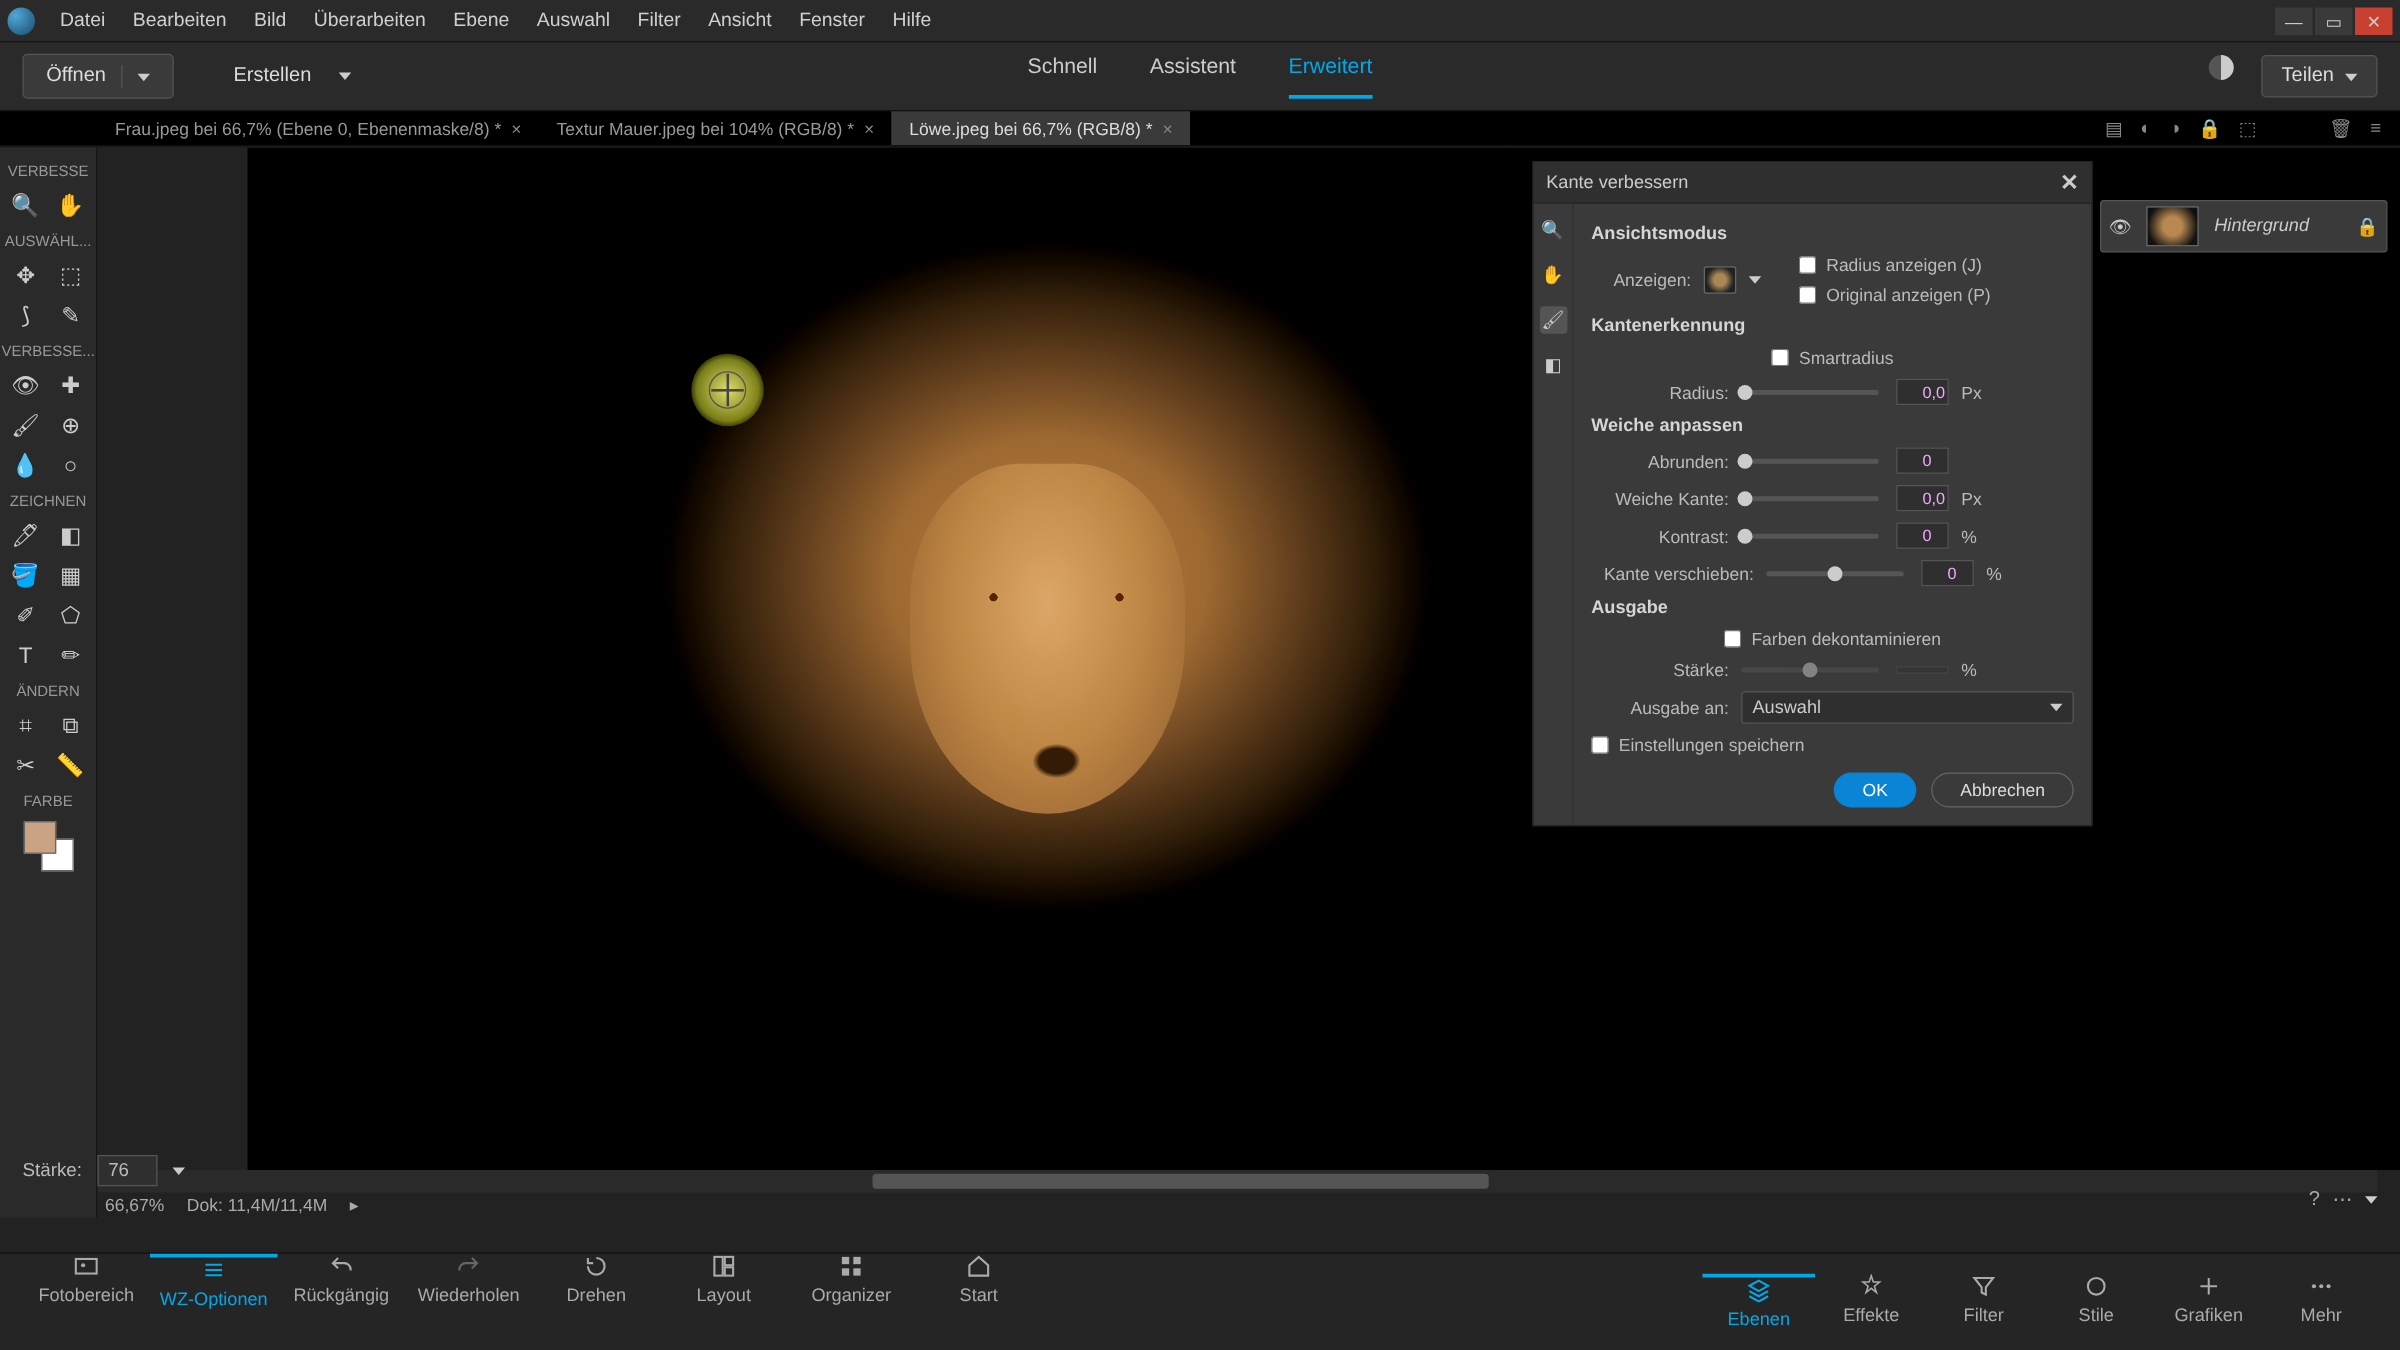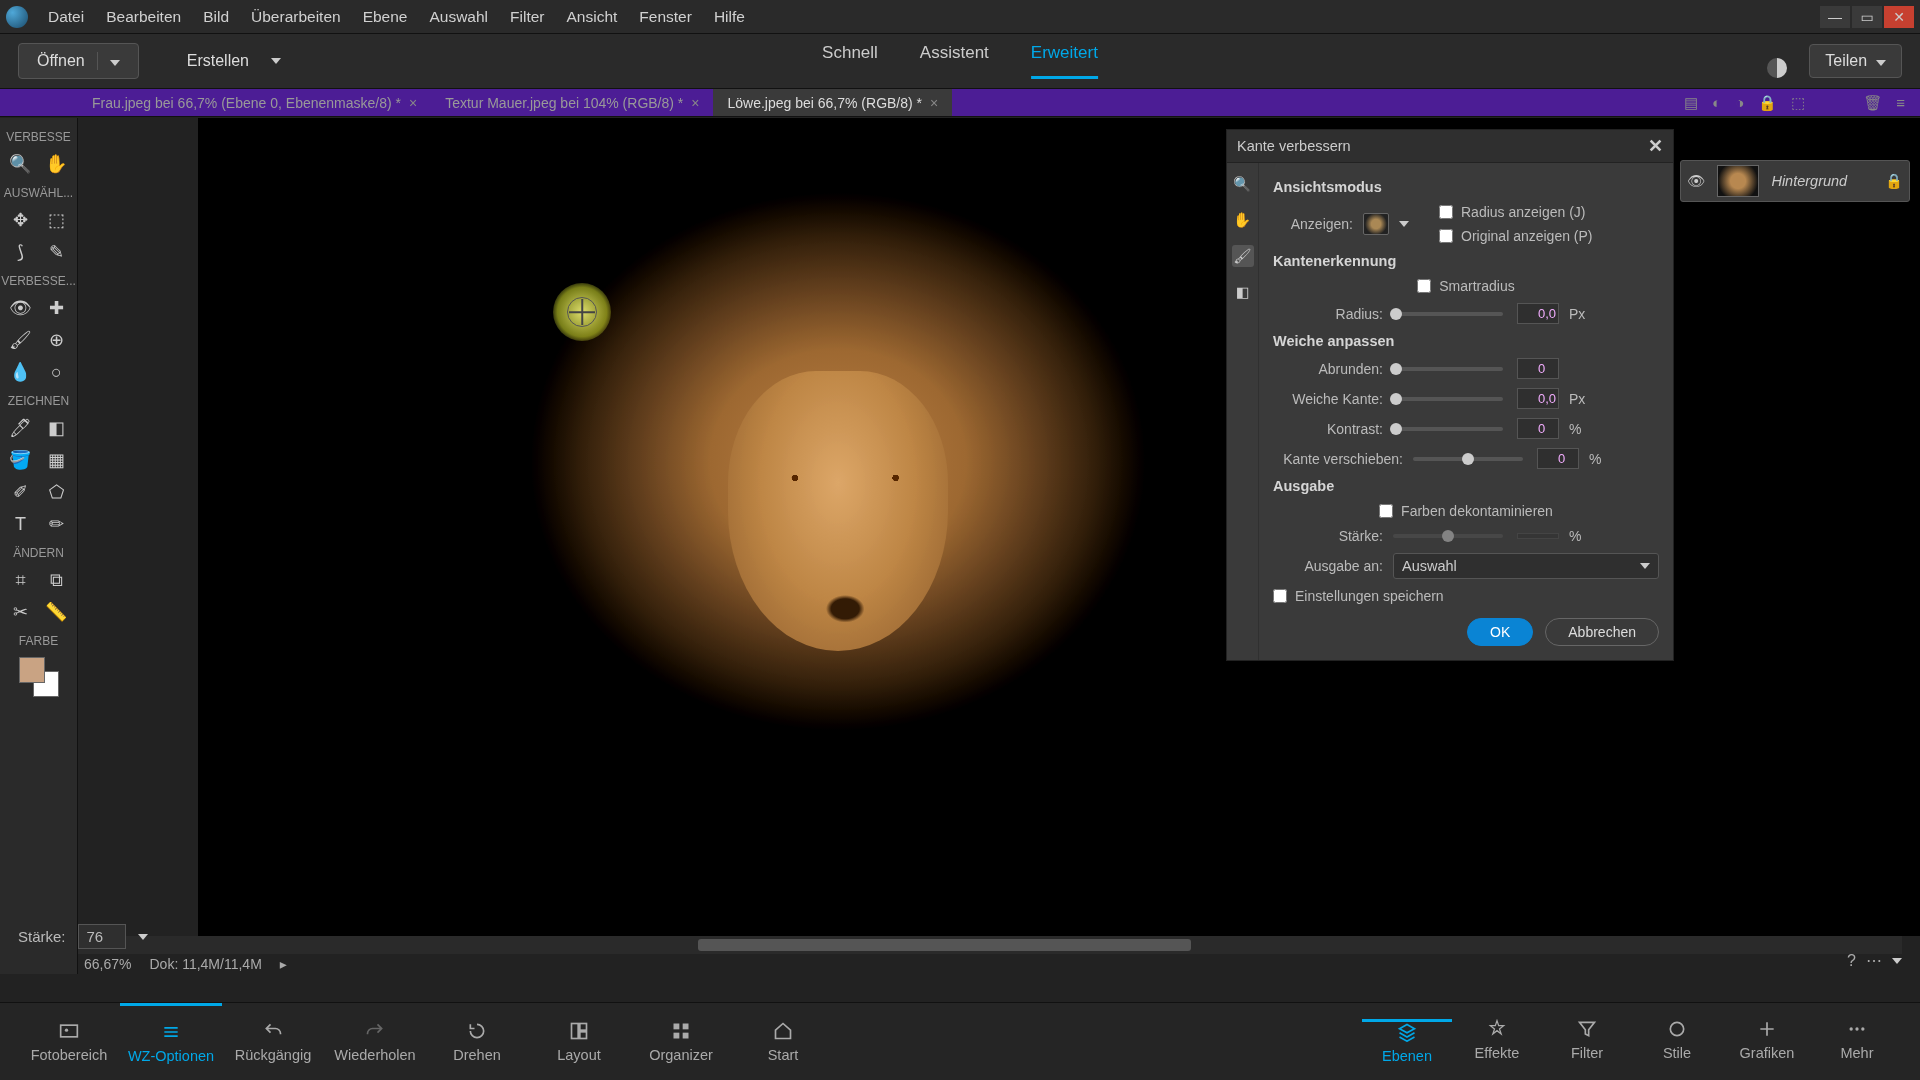--- a/index.html
+++ b/index.html
@@ -11,25 +11,25 @@
 .winbtns { display:flex; gap:2px; margin-left:auto; }
 .winbtn { width:30px; height:22px; background:#3a3a3a; display:flex; align-items:center; justify-content:center; color:#ccc; font-size:14px; }
 .winbtn.x { background:#c74030; }
 .secondbar { height:55px; background:#2a2a2a; display:flex; align-items:center; padding:0 18px; border-bottom:1px solid #111; }
 .btn-open { background:#3a3a3a; border:1px solid #555; padding:8px 18px; border-radius:4px; color:#ddd; display:flex; align-items:center; gap:12px; font-size:16px; }
 .btn-open .caret { border-left:1px solid #555; padding-left:12px; }
 .btn-create { color:#ddd; margin-left:48px; font-size:16px; display:flex; align-items:center; gap:22px; }
 .modes { position:absolute; left:50%; transform:translateX(-50%); display:flex; gap:42px; }
 .modes span { color:#ccc; font-size:17px; padding-bottom:13px; cursor:pointer; }
 .modes span.active { color:#00a8e8; border-bottom:3px solid #00a8e8; }
-.right-actions { margin-left:auto; display:flex; align-items:flex-end; gap:22px; }
+.right-actions { margin-left:auto; display:flex; align-items:flex-start; gap:22px; }
 .theme-icon { width:20px; height:20px; border-radius:50%; background:linear-gradient(90deg,#555 50%,#ccc 50%); }
 .btn-share { background:#3a3a3a; border:1px solid #555; padding:7px 15px; border-radius:4px; color:#ddd; font-size:16px; }
 
-.tabbar { height:28px; background:#4c1d95; display:flex; align-items:center; padding-left:78px; border-bottom:1px solid #111; font-size:14px; color:#999; position:relative;}
+.tabbar { height:28px; background:#000000; display:flex; align-items:center; padding-left:78px; border-bottom:1px solid #111; font-size:14px; color:#999; position:relative;}
 .tab { padding:0 14px; height:100%; display:flex; align-items:center; gap:8px; cursor:pointer; }
 .tab.active { background:#3a3a3a; color:#ddd; }
 .tab .x { color:#888; }
 .docactions { position:absolute; right:15px; display:flex; gap:14px; color:#888; font-size:15px;}
 .topright-layer { position:absolute; top:122px; right:15px; width:200px; height:30px; display:flex; align-items:center; gap:18px; color:#aaa; font-size:14px; justify-content:flex-end;}
 
 .main { position:absolute; top:118px; left:0; right:0; bottom:106px; display:flex; background:#222; }
 
 .tools { width:78px; background:#2a2a2a; border-right:1px solid #111; padding:6px 0; display:flex; flex-direction:column; align-items:center; }
 .tool-section { color:#999; font-size:12px; margin:6px 0 4px; }
@@ -85,21 +85,21 @@
 .dlg-btn.ok { background:#0a84d4; border-color:#0a84d4; color:#fff; }
 
 .layers { position:absolute; right:10px; top:42px; width:230px; }
 .layer-item { display:flex; align-items:center; gap:12px; background:#3a3a3a; padding:4px 6px; border:1px solid #555; border-radius:3px;}
 .layer-thumb { width:42px; height:32px; background:radial-gradient(circle at 50% 50%,#b88850 30%,#111 80%); border:1px solid #666;}
 .layer-lock { margin-left:auto; color:#aaa;}
 .help-row { position:absolute; right:18px; bottom:4px; display:flex; gap:10px; color:#aaa; font-size:16px; align-items:center;}
 .size-row { position:absolute; left:18px; top:924px; display:flex; align-items:center; gap:12px; color:#bbb; font-size:15px;}
 
 .taskbar { position:absolute; left:0; right:0; bottom:0; height:78px; background:#252525; border-top:1px solid #111; display:flex; align-items:center; padding:0 18px; color:#aaa; font-size:14.5px;}
-.tb-item { display:flex; flex-direction:column; align-items:center; justify-content:center; width:102px; height:100%; cursor:pointer; gap:6px;}
+.tb-item { display:flex; flex-direction:column; align-items:center; width:102px; height:100%; cursor:pointer; gap:6px;}
 .tb-item.active { border-top:3px solid #00a8e8; color:#00a8e8; }
 .tb-item svg { width:22px; height:20px; fill:currentColor; }
 .tb-spacer { flex:1; }
 .tb-right .tb-item { width:90px; }
 .caret-d { display:inline-block; width:0; height:0; border-left:5px solid transparent; border-right:5px solid transparent; border-top:6px solid #ccc;}
 </style>
 </head>
 <body>
 
 <div class="titlebar">

